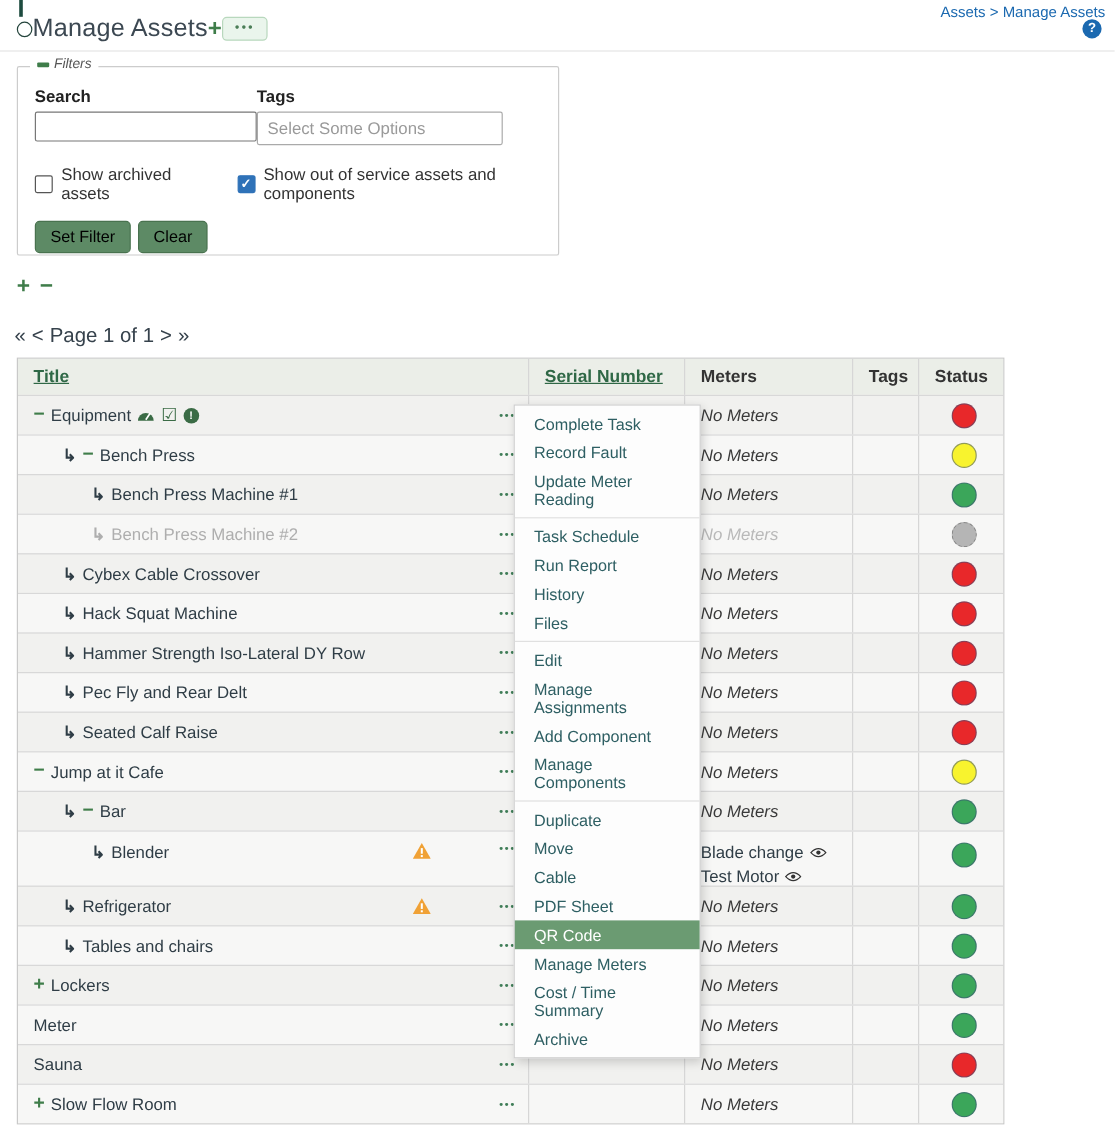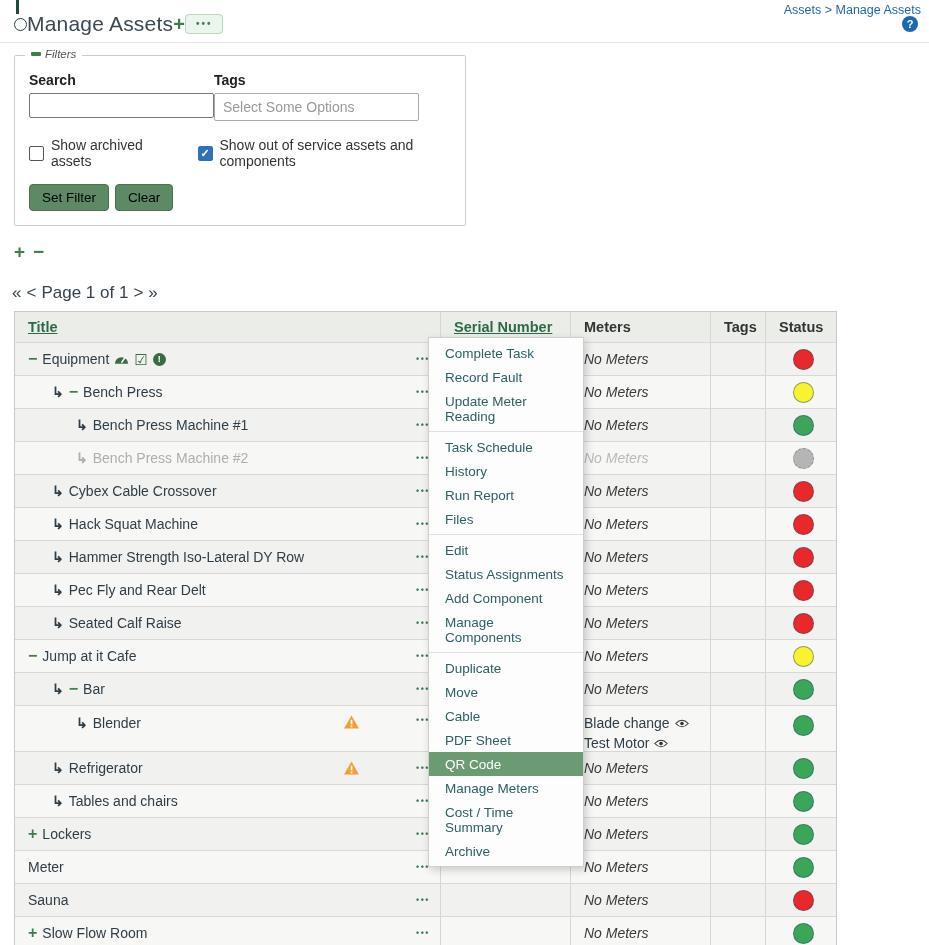--- a/index.html
+++ b/index.html
@@ -16,21 +16,21 @@
   .header-more { background:#eaf5ec; border:1px solid #b8d8bd; border-radius:4px; padding:4px 10px;
      color:#4b7e57; font-size:10px; letter-spacing:2px; font-weight:bold; cursor:pointer; line-height:1; }
   .header-rule { border:none; border-top:1px solid #e4e4e4; margin:0; }
   .breadcrumb { position:absolute; top:3px; right:8px; color:#1b69b0; font-size:12.5px; }
   .help-badge { position:absolute; top:16px; right:11px; width:16px; height:16px; border-radius:50%;
      background:#1b69b0; color:#fff; font-size:11px; font-weight:bold; display:flex; align-items:center;
      justify-content:center; cursor:pointer; }
 
   
   .filters { position:relative; margin:12px 0 0 14px; width:452px; border:1px solid #ccc;
-     border-radius:2px; padding:16px 14px 14px; }
+     border-radius:2px; padding:16px 14px 1px; }
   .filters-legend { position:absolute; top:-8px; left:10px; background:#fff; padding:0 6px;
      font-style:italic; font-size:11.5px; color:#555; display:flex; align-items:center; gap:4px; }
   .legend-minus { width:10px; height:4px; background:#3f7d4a; border-radius:1px; display:inline-block; }
   .filter-cols { display:flex; }
   .filter-field label { font-weight:bold; font-size:14px; color:#222; display:block; margin-bottom:5px; }
   .search-input { width:185px; height:25px; border:1px solid #777; border-radius:2px; padding:2px 6px; font-size:13px; }
   .tags-input { width:205px; height:28px; border:1px solid #aaa; border-radius:2px; padding:2px 8px; font-size:14px; }
   .tags-input::placeholder { color:#9a9a9a; }
   .checkbox-row { display:flex; gap:33px; margin-top:16px; font-size:14px; align-items:center; }
   .cb-item { display:flex; align-items:center; gap:7px; cursor:pointer; }
@@ -476,26 +476,26 @@
       </div>
     </div>
 </div>
 
 <div class="context-menu" id="context-menu">
     <div class="menu-item">Complete Task</div>
     <div class="menu-item">Record Fault</div>
     <div class="menu-item">Update Meter Reading</div>
     <div class="menu-divider"></div>
     <div class="menu-item">Task Schedule</div>
+    <div class="menu-item">Run Report</div>
     <div class="menu-item">History</div>
-    <div class="menu-item">Run Report</div>
     <div class="menu-item">Files</div>
     <div class="menu-divider"></div>
     <div class="menu-item">Edit</div>
-    <div class="menu-item">Status Assignments</div>
+    <div class="menu-item">Manage Assignments</div>
     <div class="menu-item">Add Component</div>
     <div class="menu-item">Manage Components</div>
     <div class="menu-divider"></div>
     <div class="menu-item">Duplicate</div>
     <div class="menu-item">Move</div>
     <div class="menu-item">Cable</div>
     <div class="menu-item">PDF Sheet</div>
     <div class="menu-item highlighted">QR Code</div>
     <div class="menu-item">Manage Meters</div>
     <div class="menu-item">Cost / Time Summary</div>

